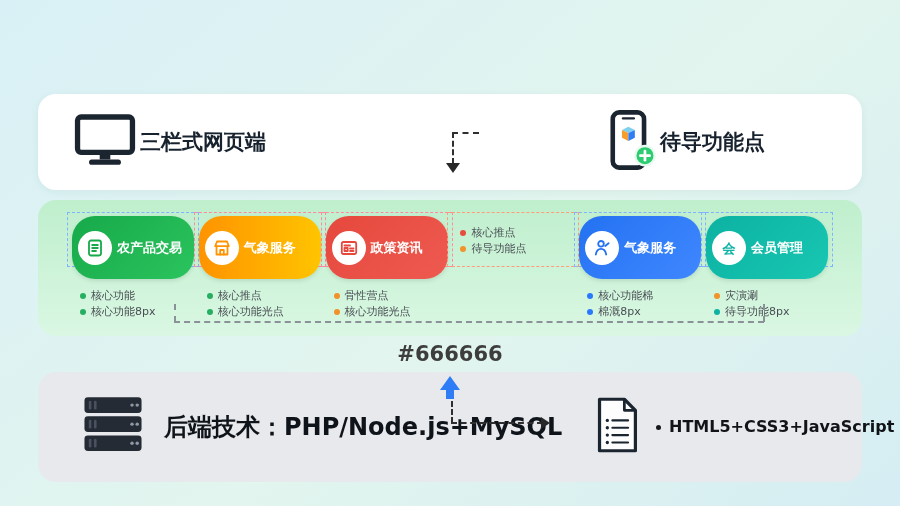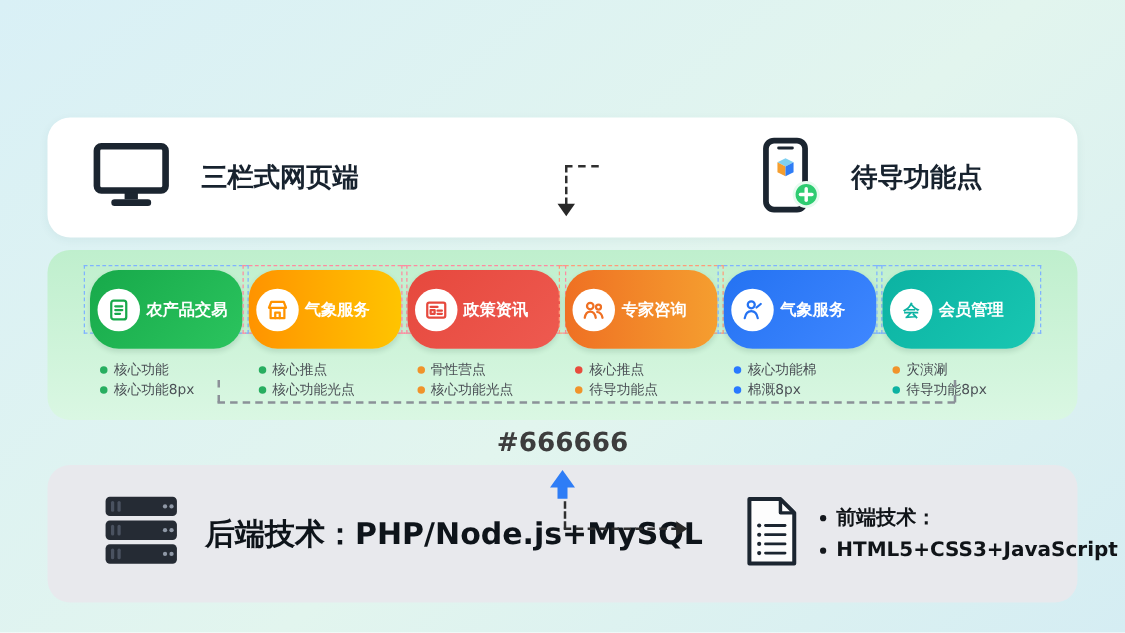--- a/index.html
+++ b/index.html
@@ -16,21 +16,21 @@
     background:#abe9ea; color:#15313c;
     font-size:25px; font-weight:bold; letter-spacing:1px;
     padding:8px 22px; border-radius:8px;
   }
 
   .card { position:absolute; border-radius:18px; }
   .card-top { left:38px; top:94px; width:824px; height:96px; background:#ffffff; box-shadow:0 2px 8px rgba(40,80,90,.06); }
   .card-green { left:38px; top:200px; width:824px; height:136px; background:linear-gradient(180deg,#bfefcd,#daf7e3); }
   .card-gray { left:38px; top:372px; width:824px; height:110px; background:#e8e9ed; }
 
-  .device { position:absolute; top:0; height:100%; display:flex; align-items:center; gap:25px; }
+  .device { position:absolute; top:0; height:100%; display:flex; align-items:center; gap:4px; }
   .device-label { font-size:21px; font-weight:bold; color:#17222e; }
   .dev-web { left:36px; }
   .dev-mobile { left:572px; }
 
   
   .mod-row { display:flex; justify-content:space-between; padding:16px 34px 0 34px; }
   .module { position:relative; width:122px; }
   .sel { position:absolute; left:-5px; right:-5px; top:-4px; height:55px; border:1.5px dashed #ff8aa0; pointer-events:none; }
   .pill { position:relative; display:flex; align-items:center; height:63px; border-radius:23px; padding:0 6px; box-shadow:0 2px 4px rgba(0,60,30,.12); }
   .circ { width:34px; height:34px; border-radius:50%; background:#ffffff; display:flex; align-items:center; justify-content:center; flex:0 0 34px; }
@@ -169,31 +169,20 @@
           </div>
           <div class="brow">
             <span class="dot" style="background: rgb(240, 147, 43);"></span>
             <span>核心功能光点</span>
           </div>
         </div>
       </div>
 
       <div class="module">
         <div class="sel" style="border-color: rgb(255, 155, 122);"></div>
-        <div class="pill" style="background: linear-gradient(90deg, rgb(239, 112, 35), rgb(245, 158, 47));">
-          <span class="circ" style="color: rgb(239, 112, 35);">
-            <svg width="20" height="20" viewBox="0 0 20 20" fill="none" stroke="currentColor" stroke-width="1.8" stroke-linecap="round" stroke-linejoin="round">
-              <circle cx="7.2" cy="6.8" r="2.6"></circle>
-              <path d="M2.8 16.2 C3.4 12.6 5.1 11.2 7.2 11.2 C9.3 11.2 11 12.6 11.6 16.2"></path>
-              <circle cx="13.8" cy="7.6" r="2"></circle>
-              <path d="M12.8 11.6 C14.7 11.8 16.4 13 17 16.2"></path>
-            </svg>
-          </span>
-          <span class="plabel">专家咨询</span>
-        </div>
         <div class="bullets">
           <div class="brow">
             <span class="dot" style="background: rgb(231, 76, 60);"></span>
             <span>核心推点</span>
           </div>
           <div class="brow">
             <span class="dot" style="background: rgb(240, 147, 43);"></span>
             <span>待导功能点</span>
           </div>
         </div>
@@ -293,24 +282,20 @@
             <circle cx="14.5" cy="26" r="1.8"></circle>
               <circle cx="14.5" cy="34" r="1.8"></circle>
             <circle cx="14.5" cy="42" r="1.8"></circle>
               <circle cx="14.5" cy="50" r="1.8"></circle>
           </g>
         </svg>
       </span>
       <div class="front-lines">
         <div class="frow">
           <span class="fdot"></span>
-          <span>前端技术：</span>
-        </div>
-        <div class="frow">
-          <span class="fdot"></span>
           <span>HTML5+CSS3+JavaScript</span>
         </div>
       </div>
     </div>
   </div>
 
   <div class="up-tri" style="left: 440px; top: 376px; border-bottom-color: rgb(46, 125, 246);"></div>
   <div class="up-stem" style="left: 446px; top: 389px; background: rgb(46, 125, 246);"></div>
   <div class="dash-v" style="left:451px; top:401px; height:22px;"></div>
   <div class="dash-h" style="left:451px; top:422px; width:92px;"></div>

